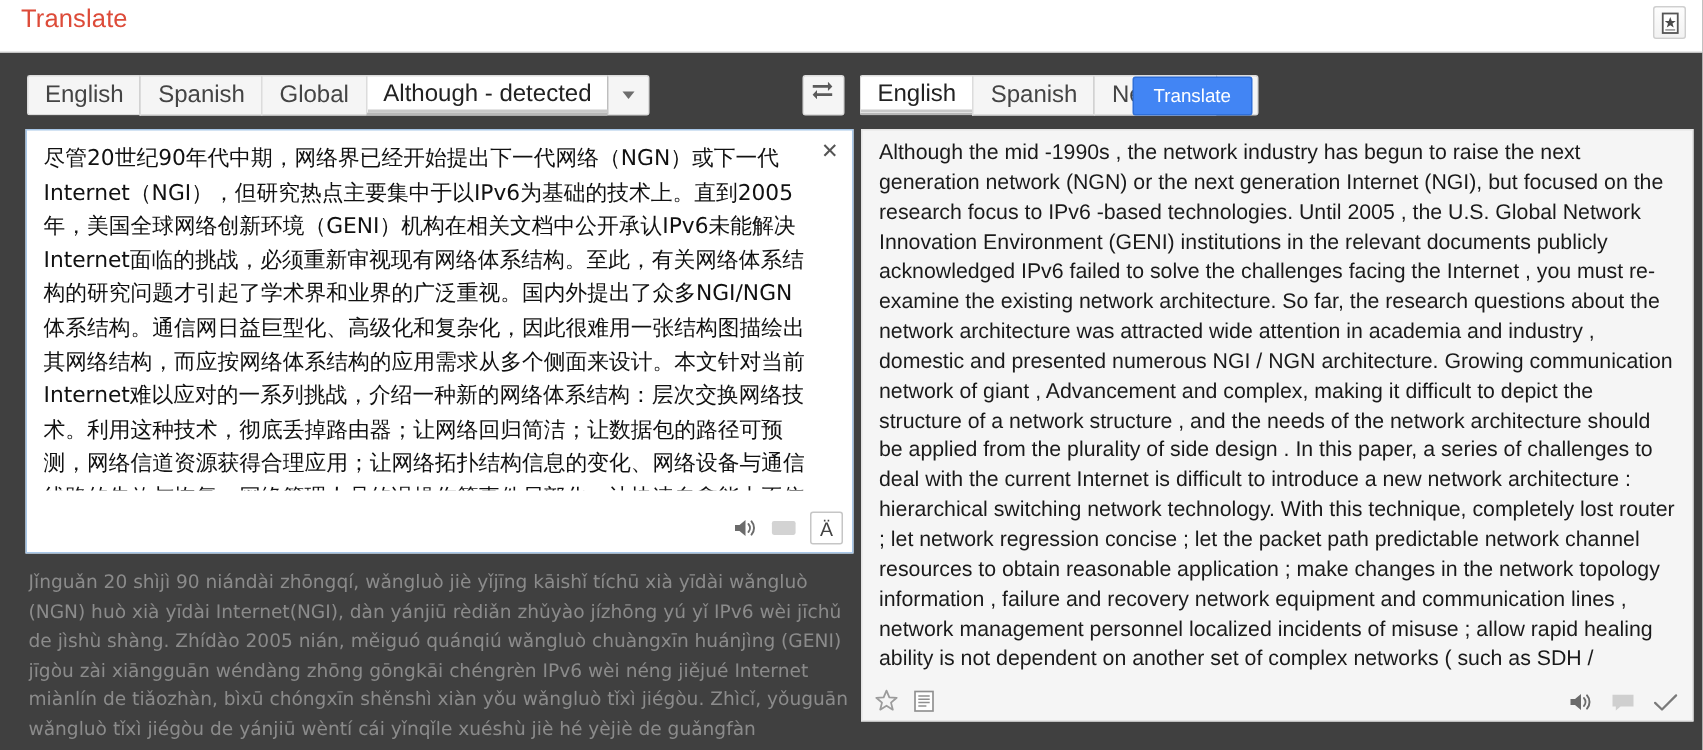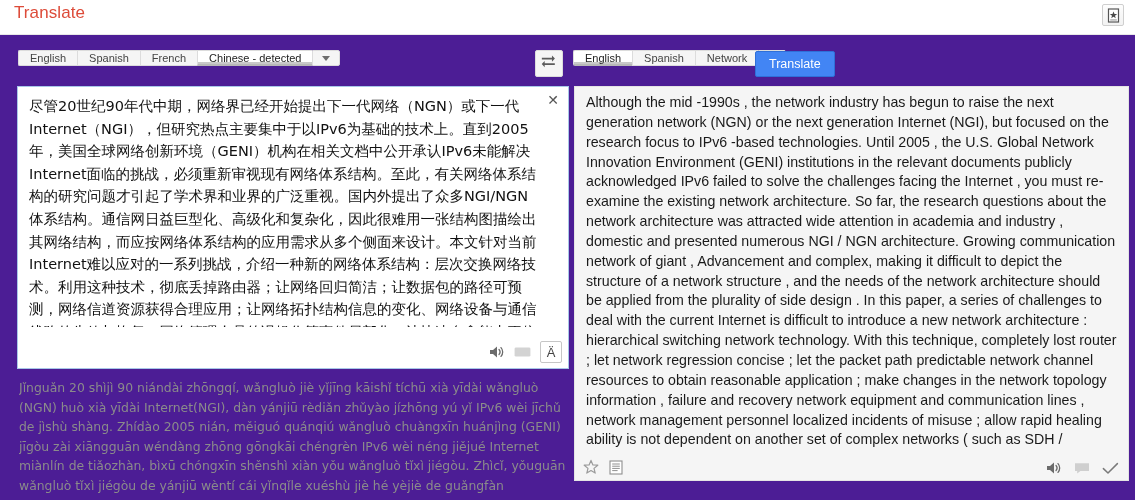--- a/index.html
+++ b/index.html
@@ -3,21 +3,21 @@
 <meta charset="utf-8">
 <style>
   * { box-sizing: border-box; }
   html, body {
     margin: 0; padding: 0;
     width: 1135px; height: 500px;
     background: #ffffff;
     font-family: "Liberation Sans", sans-serif;
     overflow: hidden;
   }
-  #app { position: relative; width: 1135px; height: 500px; background: #4c1d95; }
+  #app { position: relative; width: 1135px; height: 500px; background: #404040; }
 
   
   .topbar {
     position: absolute; left: 0; top: 0; width: 1135px; height: 35px;
     border-bottom: 1px solid #e8e8e8; background: #fff;
   }
   .app-title {
     position: absolute; left: 14px; top: 3px;
     font-size: 17px; color: #dd4b39; letter-spacing: .1px;
   }
@@ -32,22 +32,22 @@
   .topbar-btn svg { display:block; }
 
   
   .langrow { position: absolute; top: 50px; height: 27px; }
   .langrow.src { left: 18px; }
   .langrow.tgt { left: 573px; }
 
   .btngroup { display: flex; height: 27px; align-items: stretch; }
   .langbtn {
     display: flex; align-items: center; justify-content: center;
-    padding: 0 11px; height: 16px;
-    font-size: 11px; color: #444;
+    padding: 0 11px; height: 27px;
+    font-size: 16px; color: #444;
     background: #f5f5f5;
     border: 1px solid #dcdcdc; border-right: none;
     cursor: pointer; white-space: nowrap;
   }
   .langbtn:first-child { border-radius: 2px 0 0 2px; }
   .langbtn.selected {
     background: #ffffff; color: #222; font-weight: normal;
     box-shadow: inset 0 -2px 0 -0px #c9c9c9;
     border-bottom: 2px solid #b8b8b8;
   }
@@ -151,22 +151,22 @@
           <rect x="3.2" y="11.4" width="6.6" height="1.1" fill="#9a9a9a"></rect>
         </svg>
       </span>
     </div>
   </div>
 
   <div class="langrow src">
     <div class="btngroup">
       <div class="langbtn">English</div>
       <div class="langbtn">Spanish</div>
-      <div class="langbtn">French</div>
-      <div class="langbtn selected">Chinese - detected</div>
+      <div class="langbtn">Global</div>
+      <div class="langbtn selected">Although - detected</div>
       <div class="langbtn arrow">
         <span class="caret"></span>
       </div>
     </div>
   </div>
 
   <div class="swapbtn">
     <span>
       <svg width="17" height="14" viewBox="0 0 17 14">
         <path d="M2 4 H13 L13 1.6 L16.2 5 L13 8.4 L13 6 H2 Z" fill="#5b5b5b" transform="translate(-1,-1) scale(0.92)"></path>

